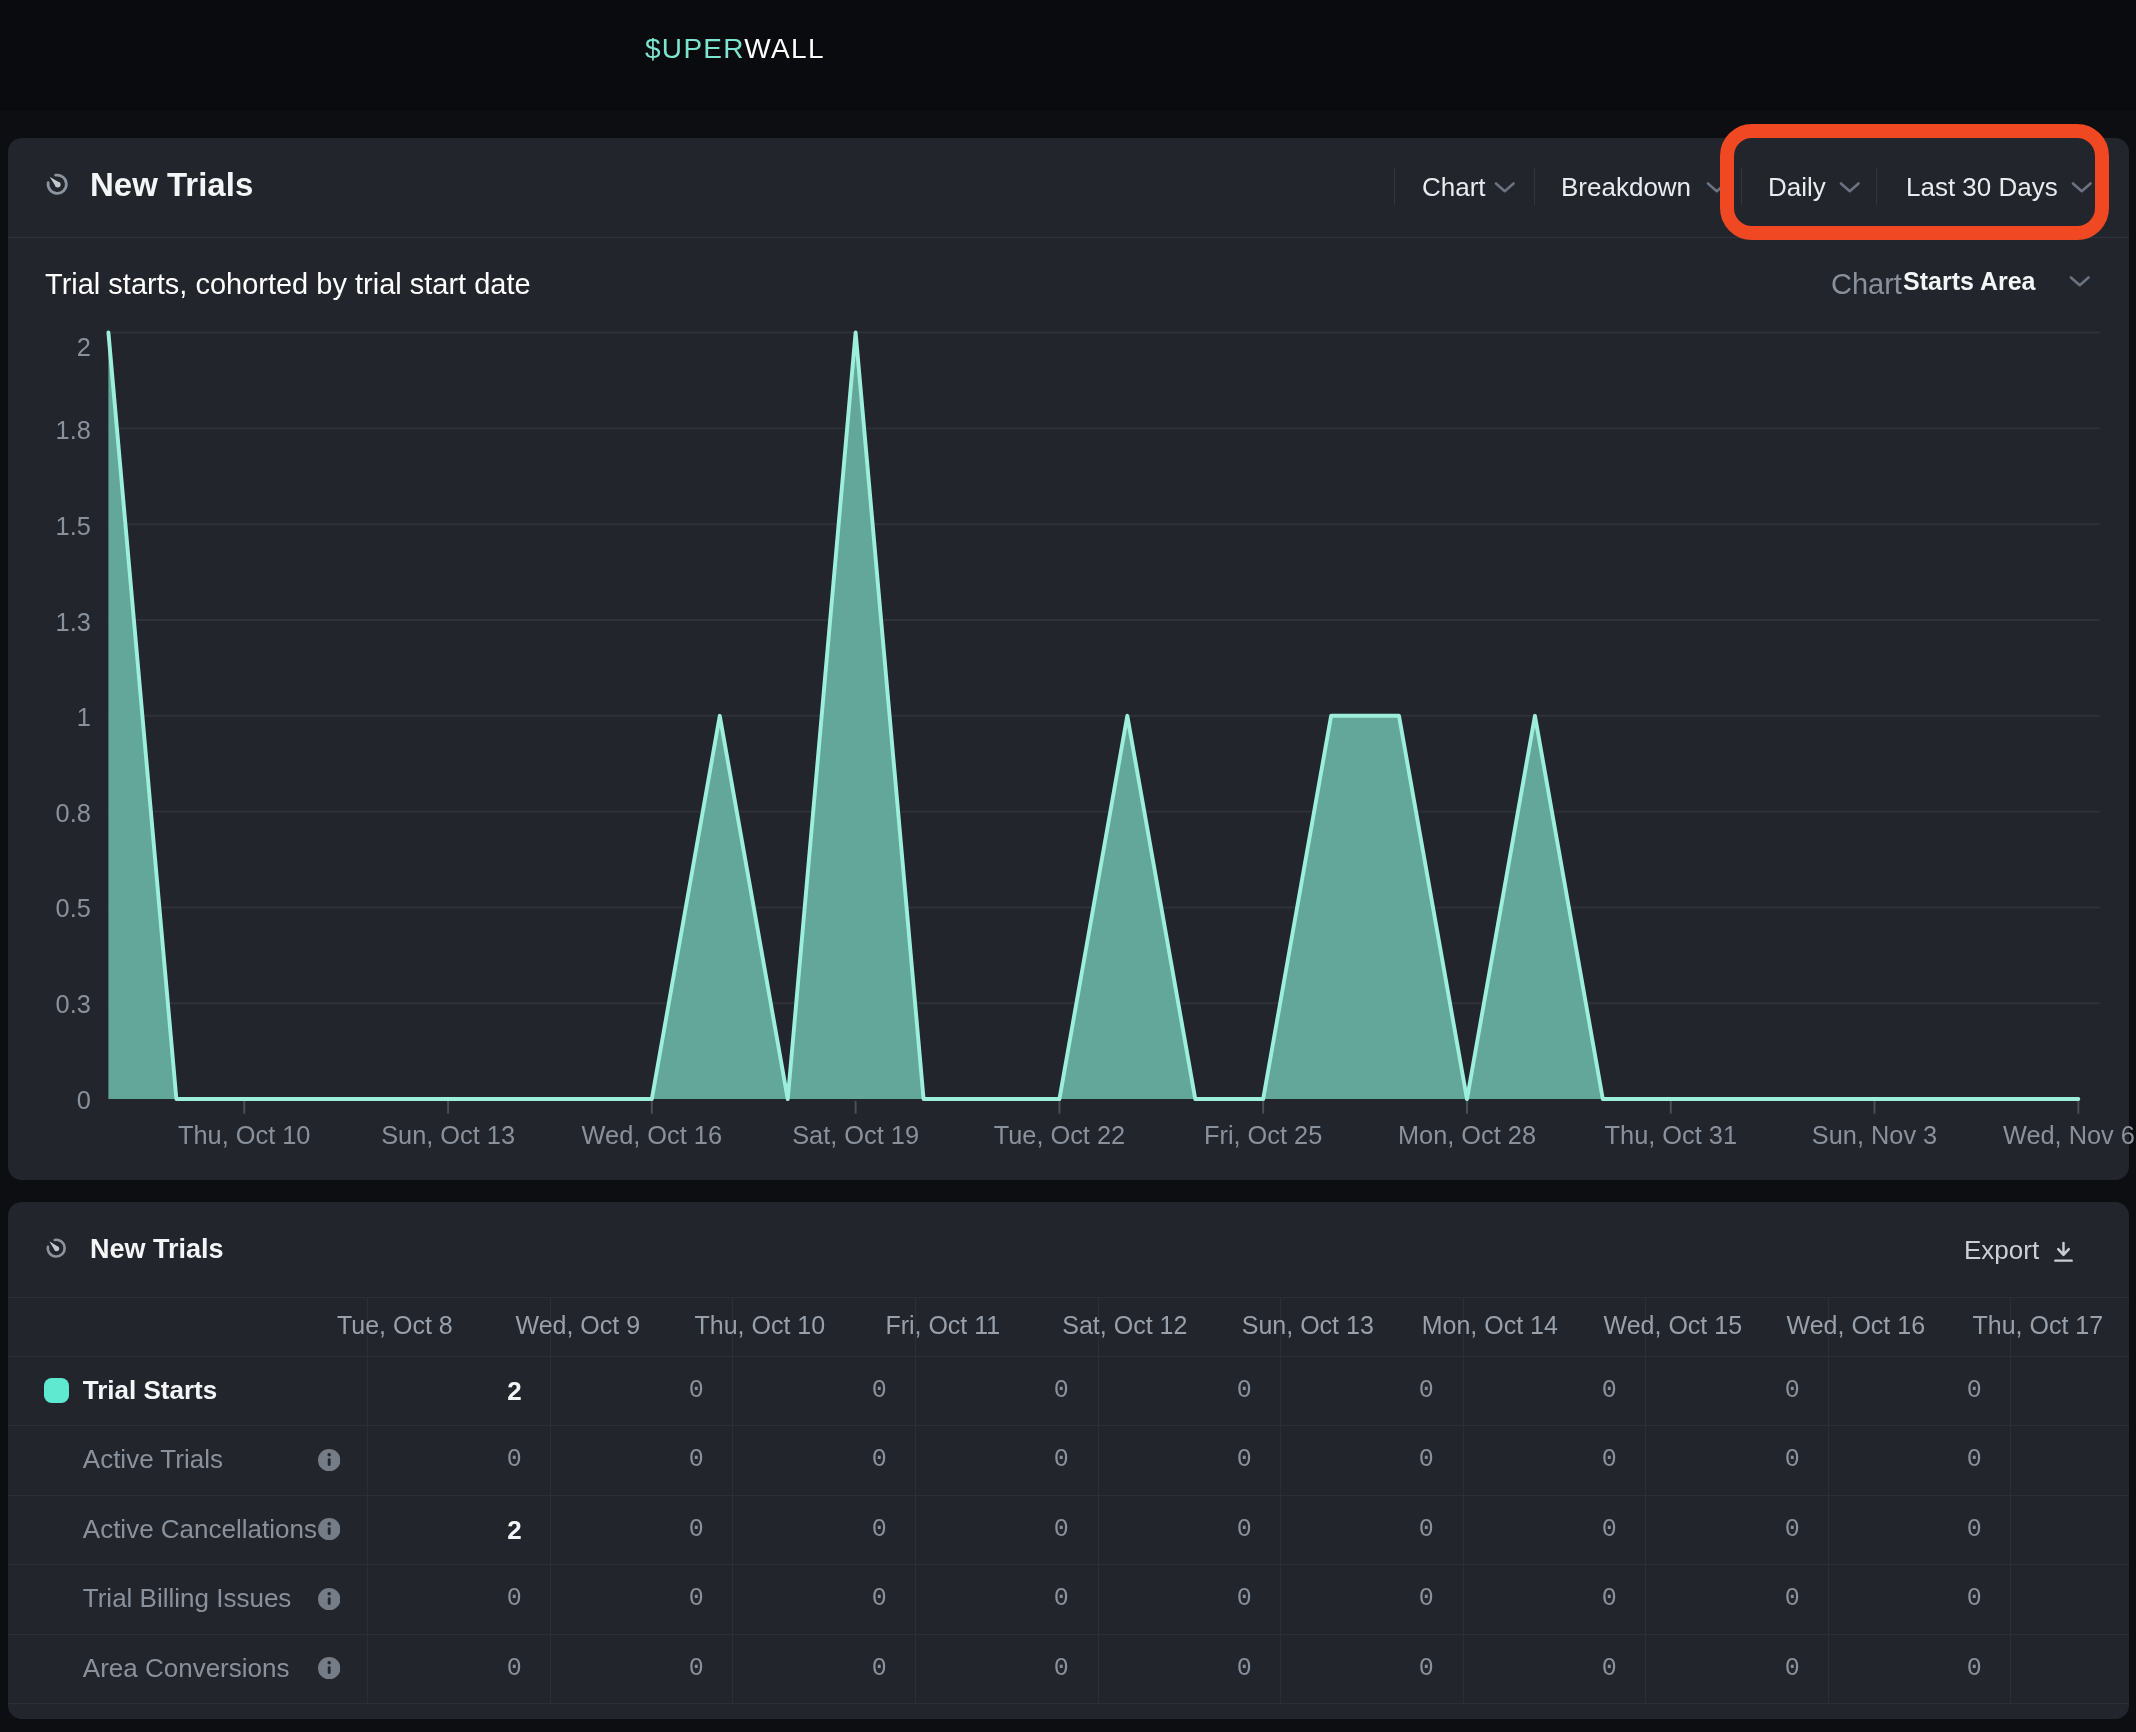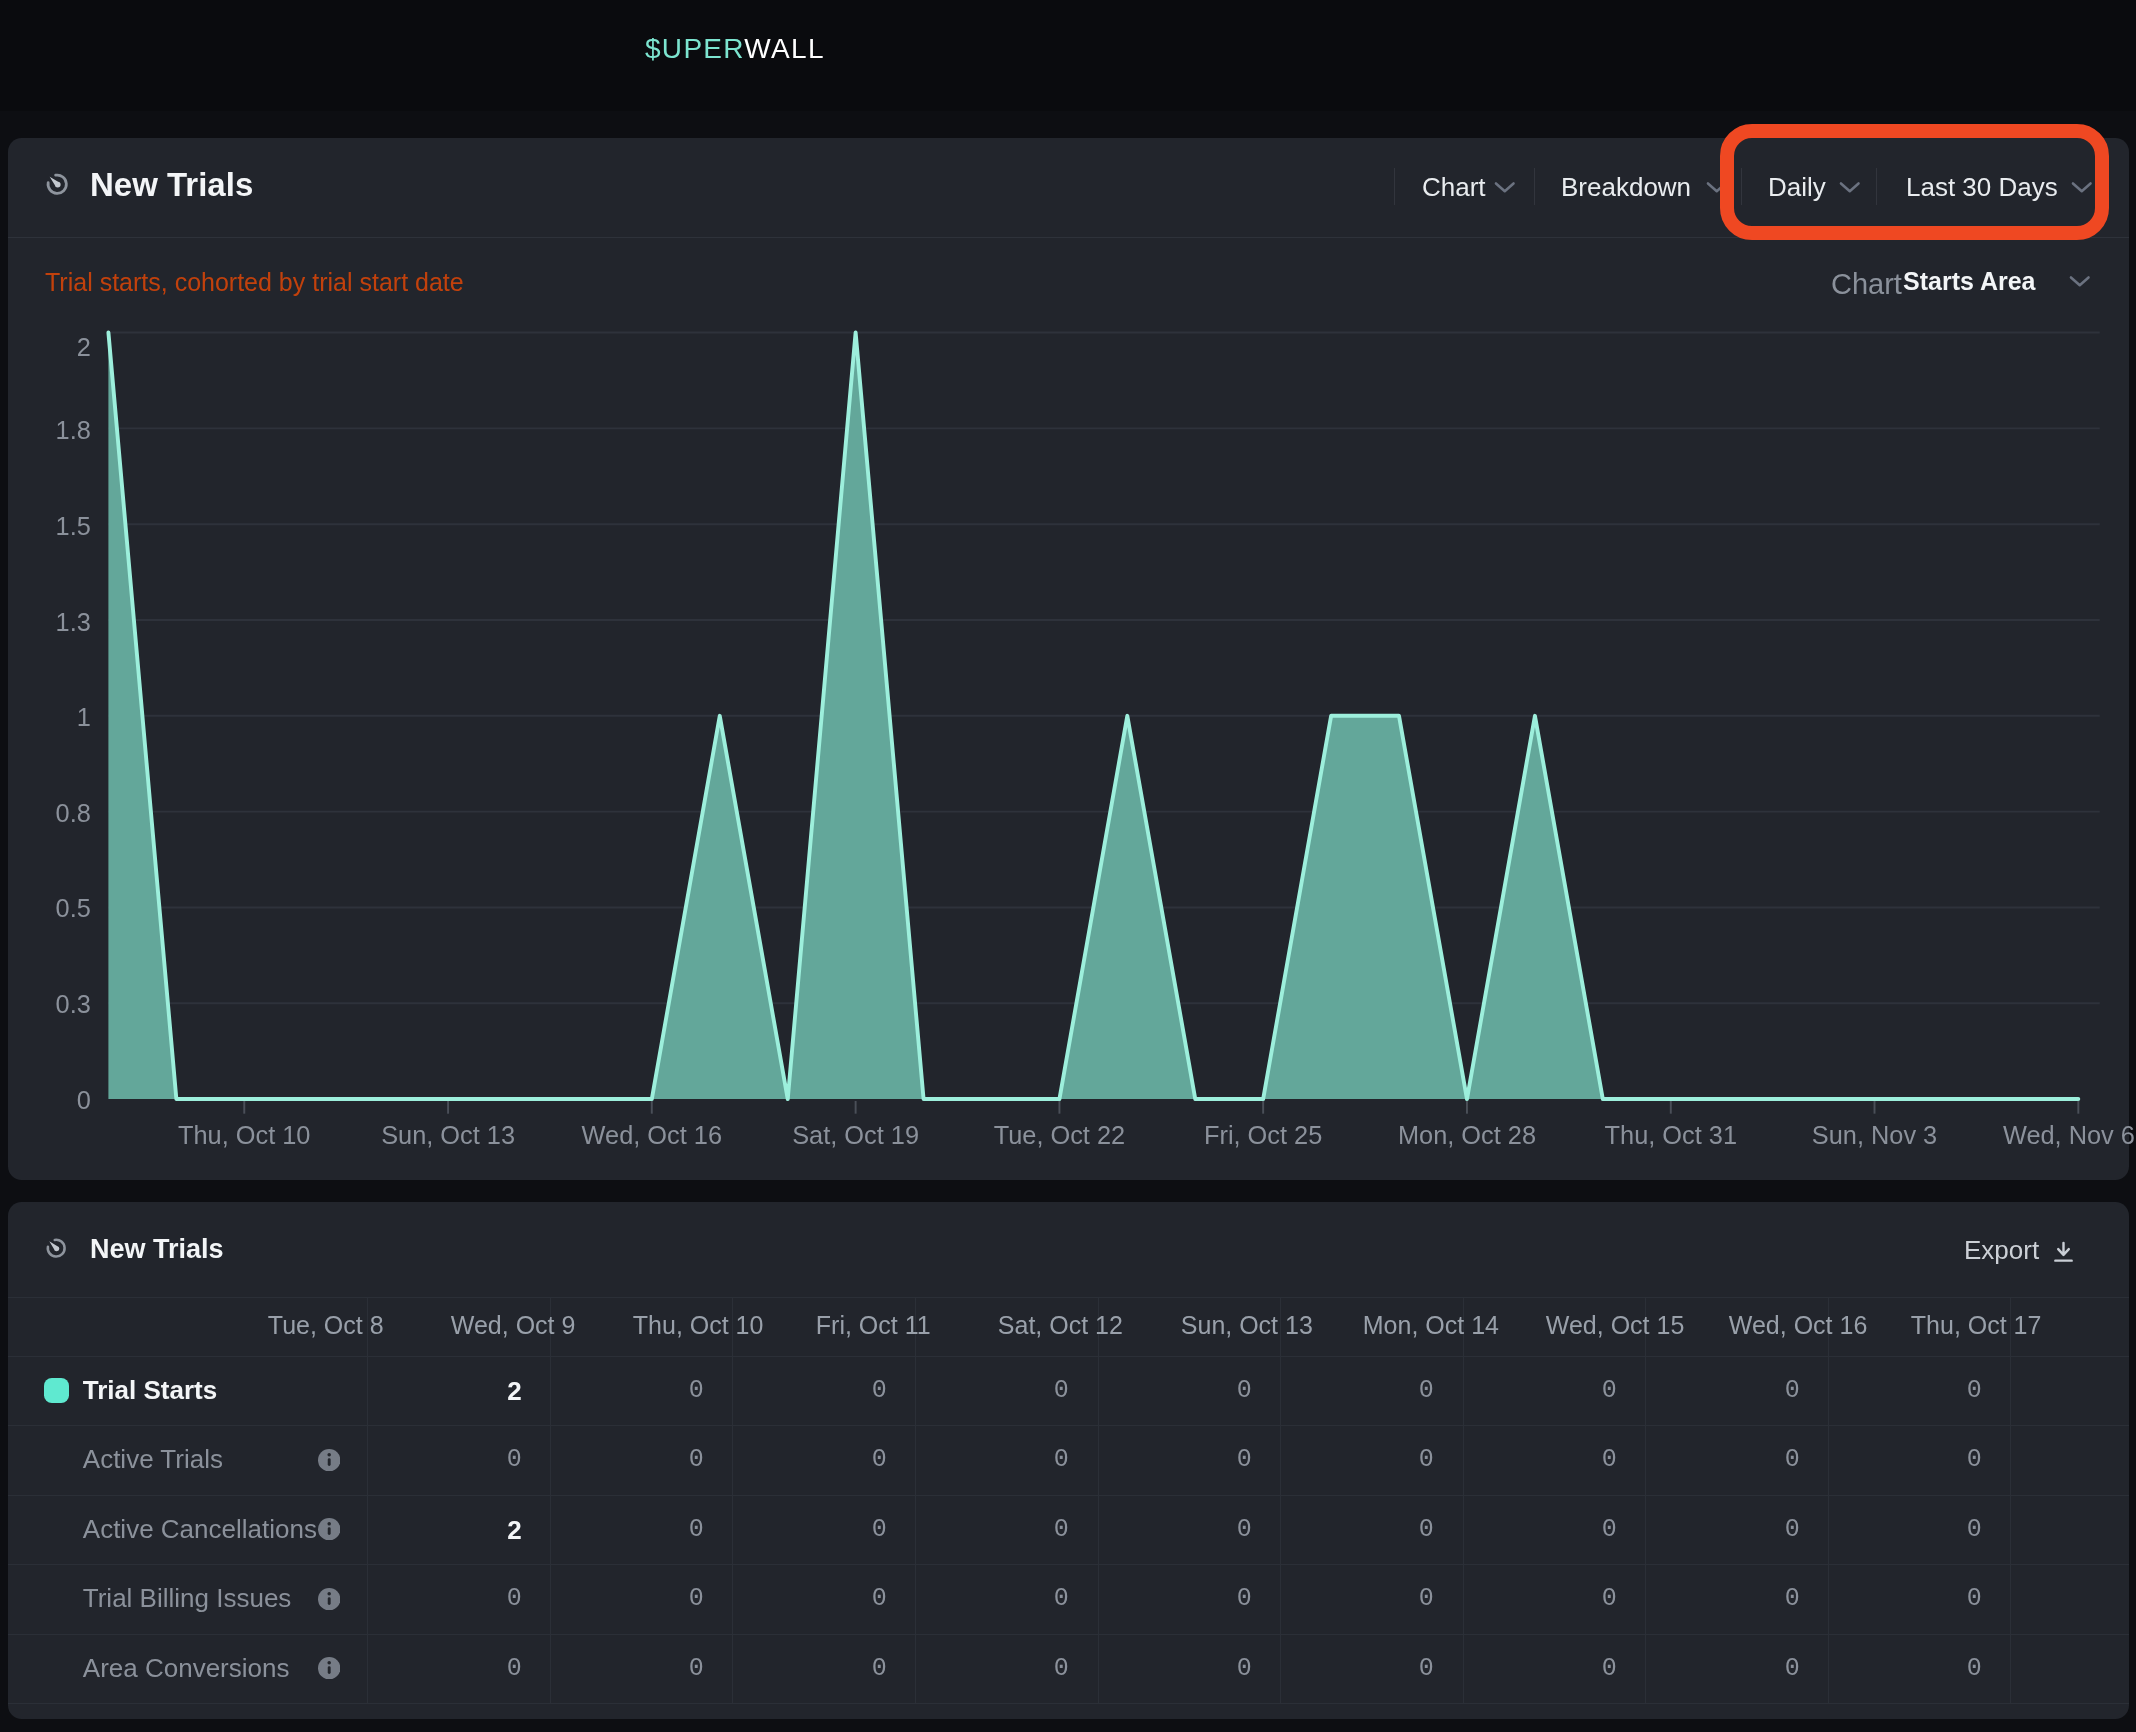--- a/index.html
+++ b/index.html
@@ -2,21 +2,21 @@
 <html><head><meta charset="utf-8">
 <style>
 *{margin:0;padding:0;box-sizing:border-box}
 html,body{width:2137px;height:1732px;background:#0a0b0e;font-family:"Liberation Sans",sans-serif;overflow:hidden}
 .abs{position:absolute}
 #page{position:relative;width:2137px;height:1732px}
 #content{position:absolute;left:0;top:111px;width:2137px;height:1621px;background:#0d0e12}
 .card{position:absolute;left:7.8px;width:2121px;background:#22252c;border-radius:13.7px;overflow:hidden;z-index:1}
 .hb{height:1px;background:#2b2f37;z-index:4}
 .vb{width:1px;background:#2b2f37;z-index:4}
-.hdt{font-size:25px;color:#99a0aa;text-align:left;z-index:5}
+.hdt{font-size:25px;color:#99a0aa;text-align:center;z-index:5}
 .num{font-family:"Liberation Mono",monospace;font-size:25px;color:#8b919b;text-align:right;z-index:5}
 .nw{color:#f3f5f7;font-weight:700;font-family:"Liberation Sans",sans-serif;font-size:26px}
 .rlw{font-size:26px;font-weight:700;color:#f3f5f7;z-index:5}
 .rlg{font-size:26px;color:#8b919b;z-index:5}
 .axt{font-size:26px;fill:#8b919b;font-family:"Liberation Sans",sans-serif}
 .ctl{font-size:26px;font-weight:500;color:#e9ecef;z-index:5}
 </style></head>
 <body>
 <div id="page">
 <div id="content"></div>
@@ -46,21 +46,21 @@
 <div class="abs ctl" style="left:1768px;top:172px">Daily</div>
 <svg class="abs" style="left:1839px;top:181px;z-index:6" width="21.5" height="12.7" viewBox="0 0 22 13">
       <polyline points="2,2.5 11,10.5 20,2.5" fill="none" stroke="#6b7280" stroke-width="2.6" stroke-linecap="round" stroke-linejoin="round"></polyline>
     </svg>
 <div class="abs" style="left:1876px;top:168px;width:1px;height:37px;background:#32353d;z-index:6"></div>
 <div class="abs ctl" style="left:1906px;top:172px">Last 30 Days</div>
 <svg class="abs" style="left:2071px;top:181px;z-index:6" width="21.5" height="12.7" viewBox="0 0 22 13">
       <polyline points="2,2.5 11,10.5 20,2.5" fill="none" stroke="#6b7280" stroke-width="2.6" stroke-linecap="round" stroke-linejoin="round"></polyline>
     </svg>
 
-<div class="abs" style="left:45px;top:268px;font-size:25px;color:#c2410c;z-index:5">Trial starts, cohorted by trial start date</div>
+<div class="abs" style="left:45px;top:268px;font-size:29px;color:#ffffff;z-index:5">Trial starts, cohorted by trial start date</div>
 <div class="abs" style="left:1831px;top:268px;font-size:29px;color:#8b919b;z-index:5">Chart</div>
 <div class="abs" style="left:1903px;top:267px;font-size:25px;font-weight:600;color:#f3f5f7;z-index:5">Starts Area</div>
 <svg class="abs" style="left:2069px;top:275px;z-index:6" width="21.5" height="12.7" viewBox="0 0 22 13">
       <polyline points="2,2.5 11,10.5 20,2.5" fill="none" stroke="#6b7280" stroke-width="2.6" stroke-linecap="round" stroke-linejoin="round"></polyline>
     </svg>
 
 <svg class="abs" style="left:0;top:0;z-index:3" width="2137" height="1180" viewBox="0 0 2191 1210">
 <line x1="111" y1="1028.75" x2="2153" y2="1028.75" stroke="#2e323b" stroke-width="2"></line>
 <line x1="111" y1="930.5" x2="2153" y2="930.5" stroke="#2e323b" stroke-width="2"></line>
 <line x1="111" y1="832.25" x2="2153" y2="832.25" stroke="#2e323b" stroke-width="2"></line>

